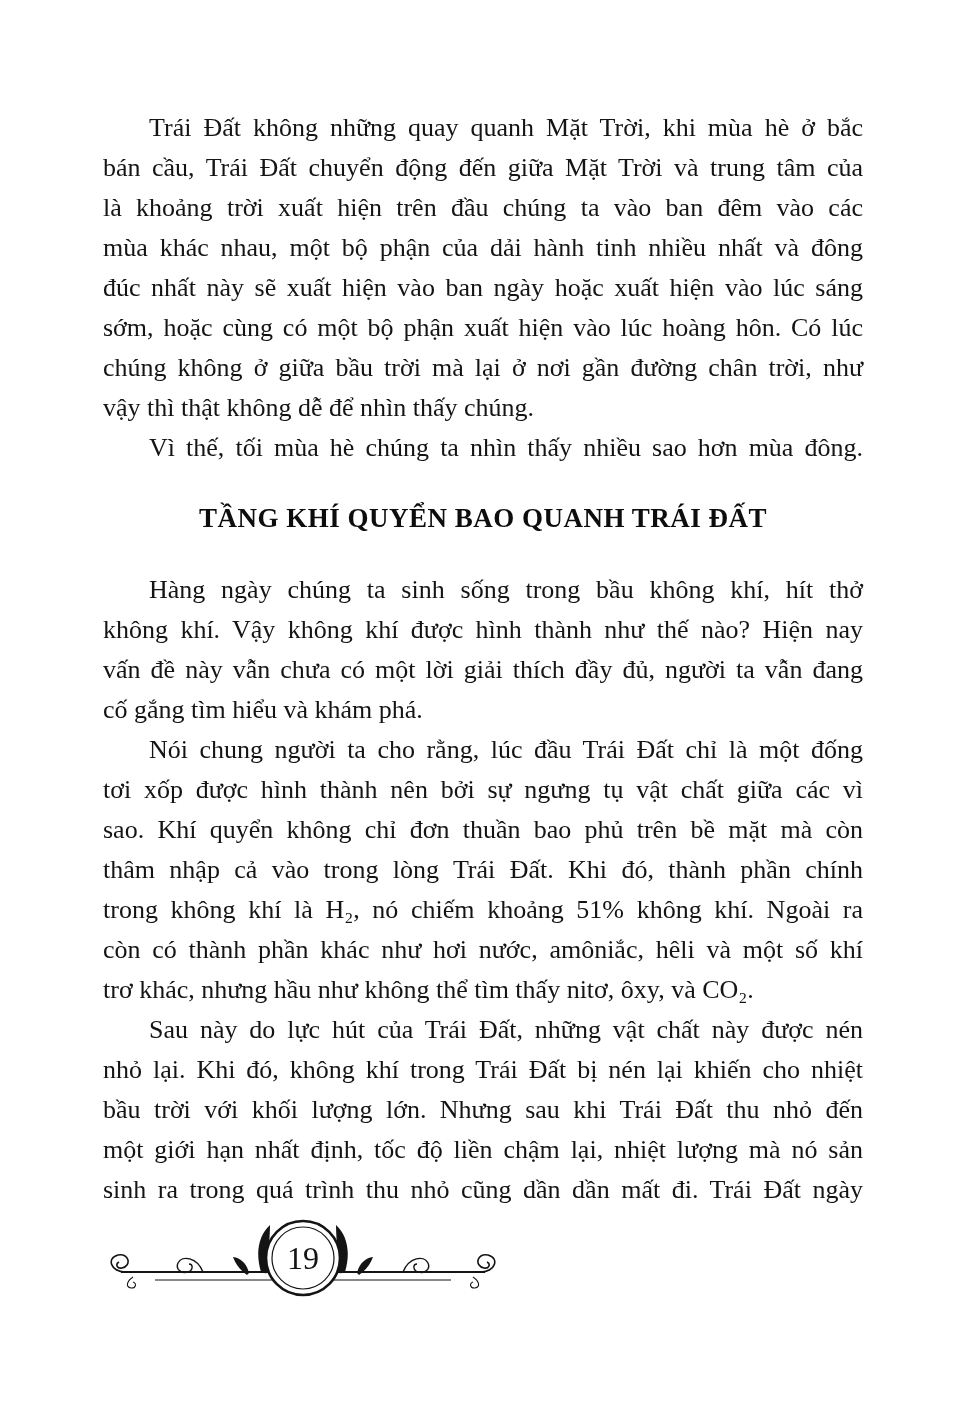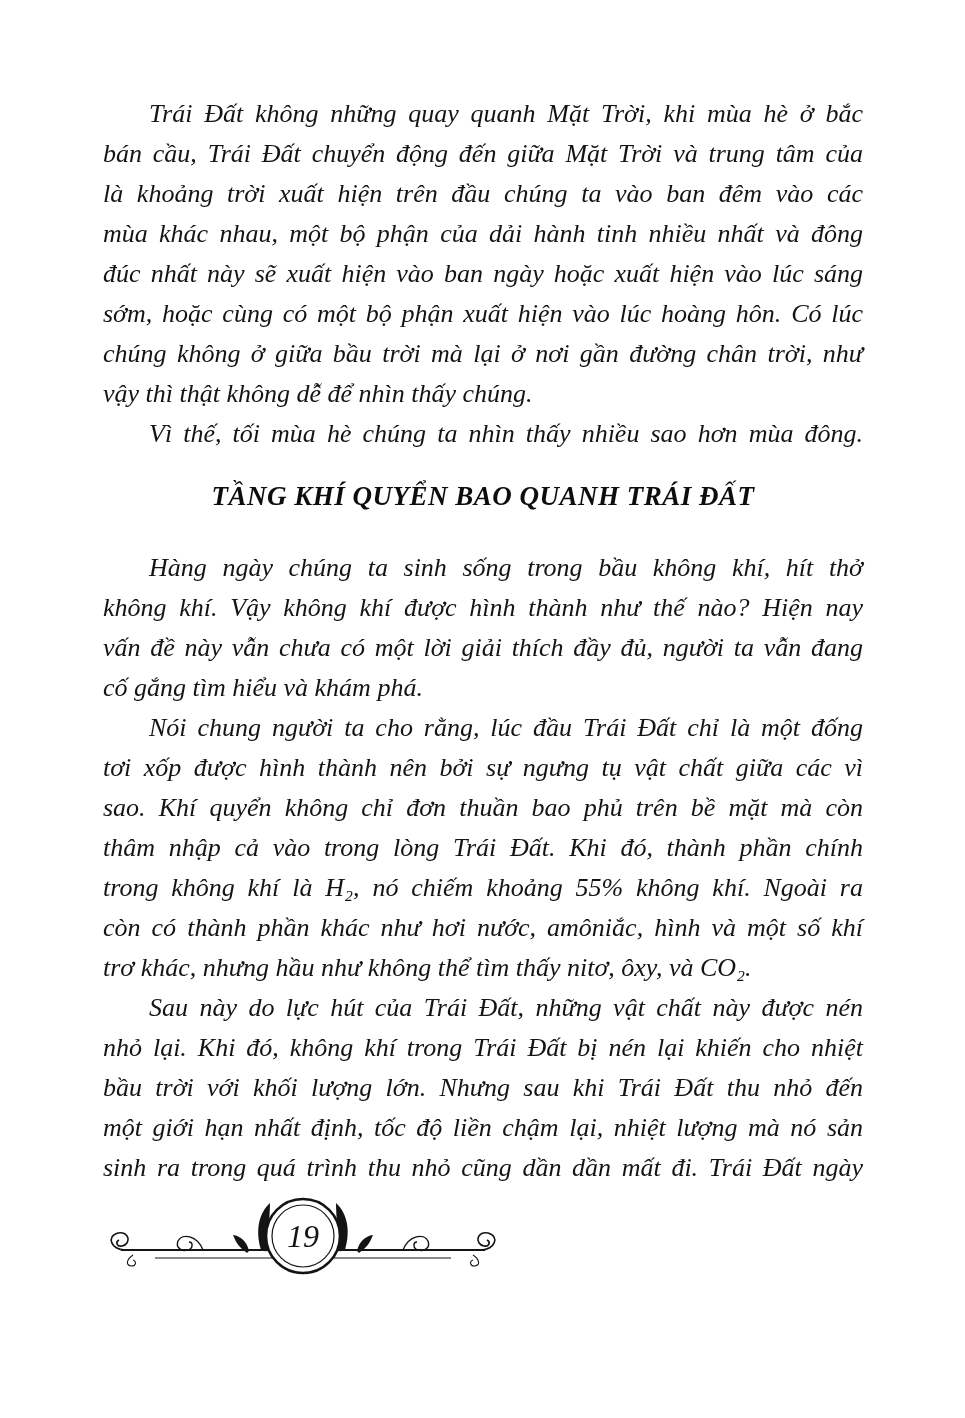--- a/index.html
+++ b/index.html
@@ -10,38 +10,37 @@
     font-family: "Liberation Serif", "DejaVu Serif", serif;
   }
   .page {
     position: relative;
     width: 965px; height: 1418px;
     overflow: hidden;
     background: #ffffff;
   }
   .text-col {
     position: absolute;
-    left: 103px; top: 94px;
+    left: 103px; top: 108px;
     width: 760px;
-    font-style: italic;
   }
   .para { margin: 0; }
   .para .line {
     font-size: 26px;
     line-height: 40px;
     text-align: justify;
     text-align-last: justify;
     white-space: nowrap; 
   }
   .para .line { white-space: normal; }
   .para .line:first-child { text-indent: 46px; }
   .para .line:last-child { text-align-last: left; }
   .para.cont .line:last-child { text-align-last: justify; }
   .section-heading {
-    margin: 20px 0 30px 0;
+    margin: 28px 0 30px 0;
     text-align: center;
     font-weight: bold;
     font-size: 27px;
     line-height: 44px;
     letter-spacing: 0.5px;
     color: #0d0d0d;
   }
   .footer-ornament {
     margin-top: 4px;
     display: flex;
@@ -79,22 +78,22 @@
         <div class="line">không khí. Vậy không khí được hình thành như thế nào? Hiện nay</div>
         <div class="line">vấn đề này vẫn chưa có một lời giải thích đầy đủ, người ta vẫn đang</div>
         <div class="line">cố gắng tìm hiểu và khám phá.</div>
       </div>
 
     <div class="para">
         <div class="line">Nói chung người ta cho rằng, lúc đầu Trái Đất chỉ là một đống</div>
         <div class="line">tơi xốp được hình thành nên bởi sự ngưng tụ vật chất giữa các vì</div>
         <div class="line">sao. Khí quyển không chỉ đơn thuần bao phủ trên bề mặt mà còn</div>
         <div class="line">thâm nhập cả vào trong lòng Trái Đất. Khi đó, thành phần chính</div>
-        <div class="line">trong không khí là H₂, nó chiếm khoảng 55% không khí. Ngoài ra</div>
-        <div class="line">còn có thành phần khác như hơi nước, amôniắc, hình và một số khí</div>
+        <div class="line">trong không khí là H₂, nó chiếm khoảng 51% không khí. Ngoài ra</div>
+        <div class="line">còn có thành phần khác như hơi nước, amôniắc, hêli và một số khí</div>
         <div class="line">trơ khác, nhưng hầu như không thể tìm thấy nitơ, ôxy, và CO₂.</div>
       </div>
 
     <div class="para cont">
         <div class="line">Sau này do lực hút của Trái Đất, những vật chất này được nén</div>
         <div class="line">nhỏ lại. Khi đó, không khí trong Trái Đất bị nén lại khiến cho nhiệt</div>
         <div class="line">bầu trời với khối lượng lớn. Nhưng sau khi Trái Đất thu nhỏ đến</div>
         <div class="line">một giới hạn nhất định, tốc độ liền chậm lại, nhiệt lượng mà nó sản</div>
         <div class="line">sinh ra trong quá trình thu nhỏ cũng dần dần mất đi. Trái Đất ngày</div>
       </div>

